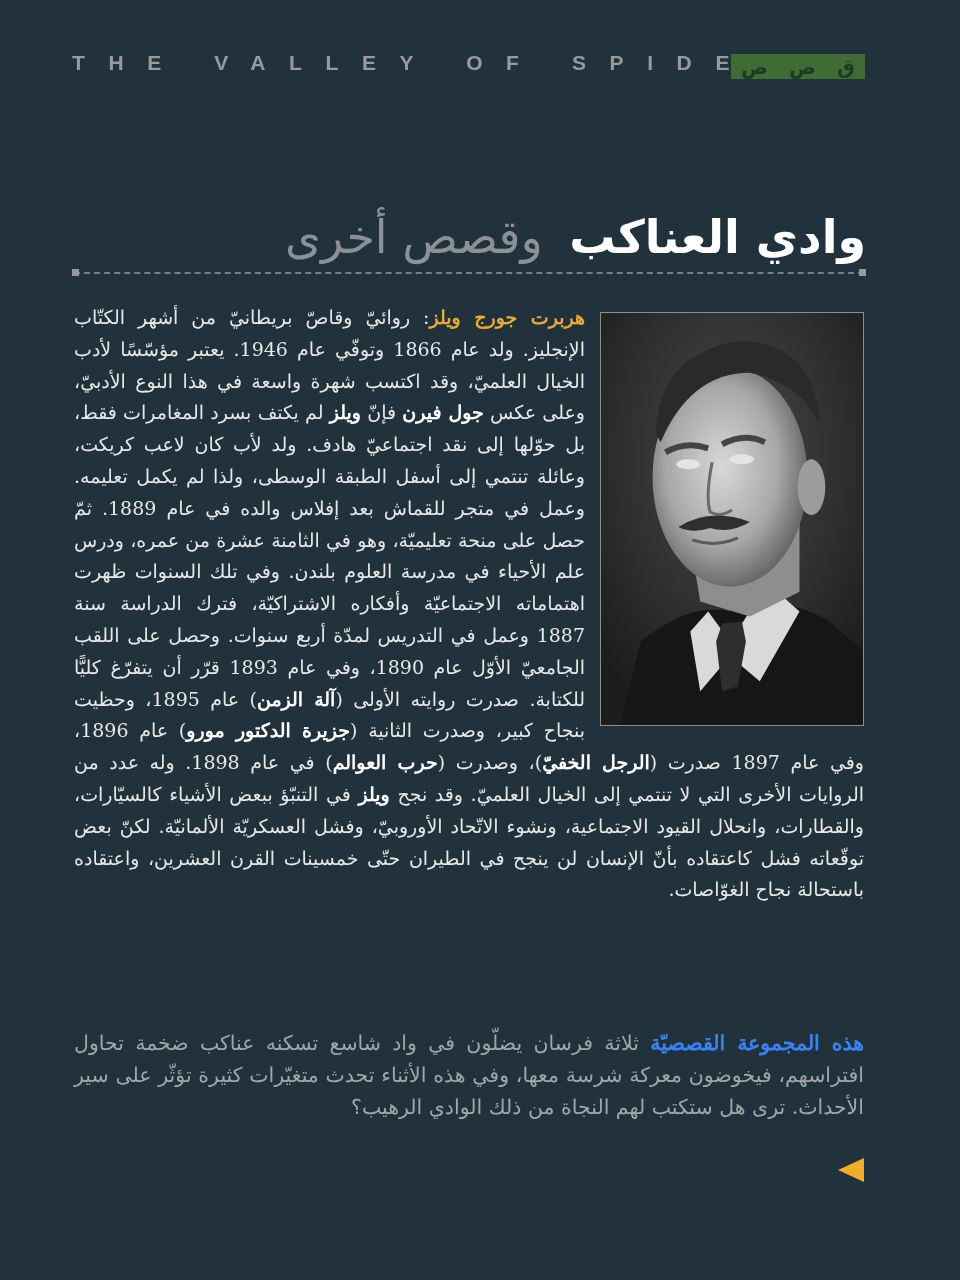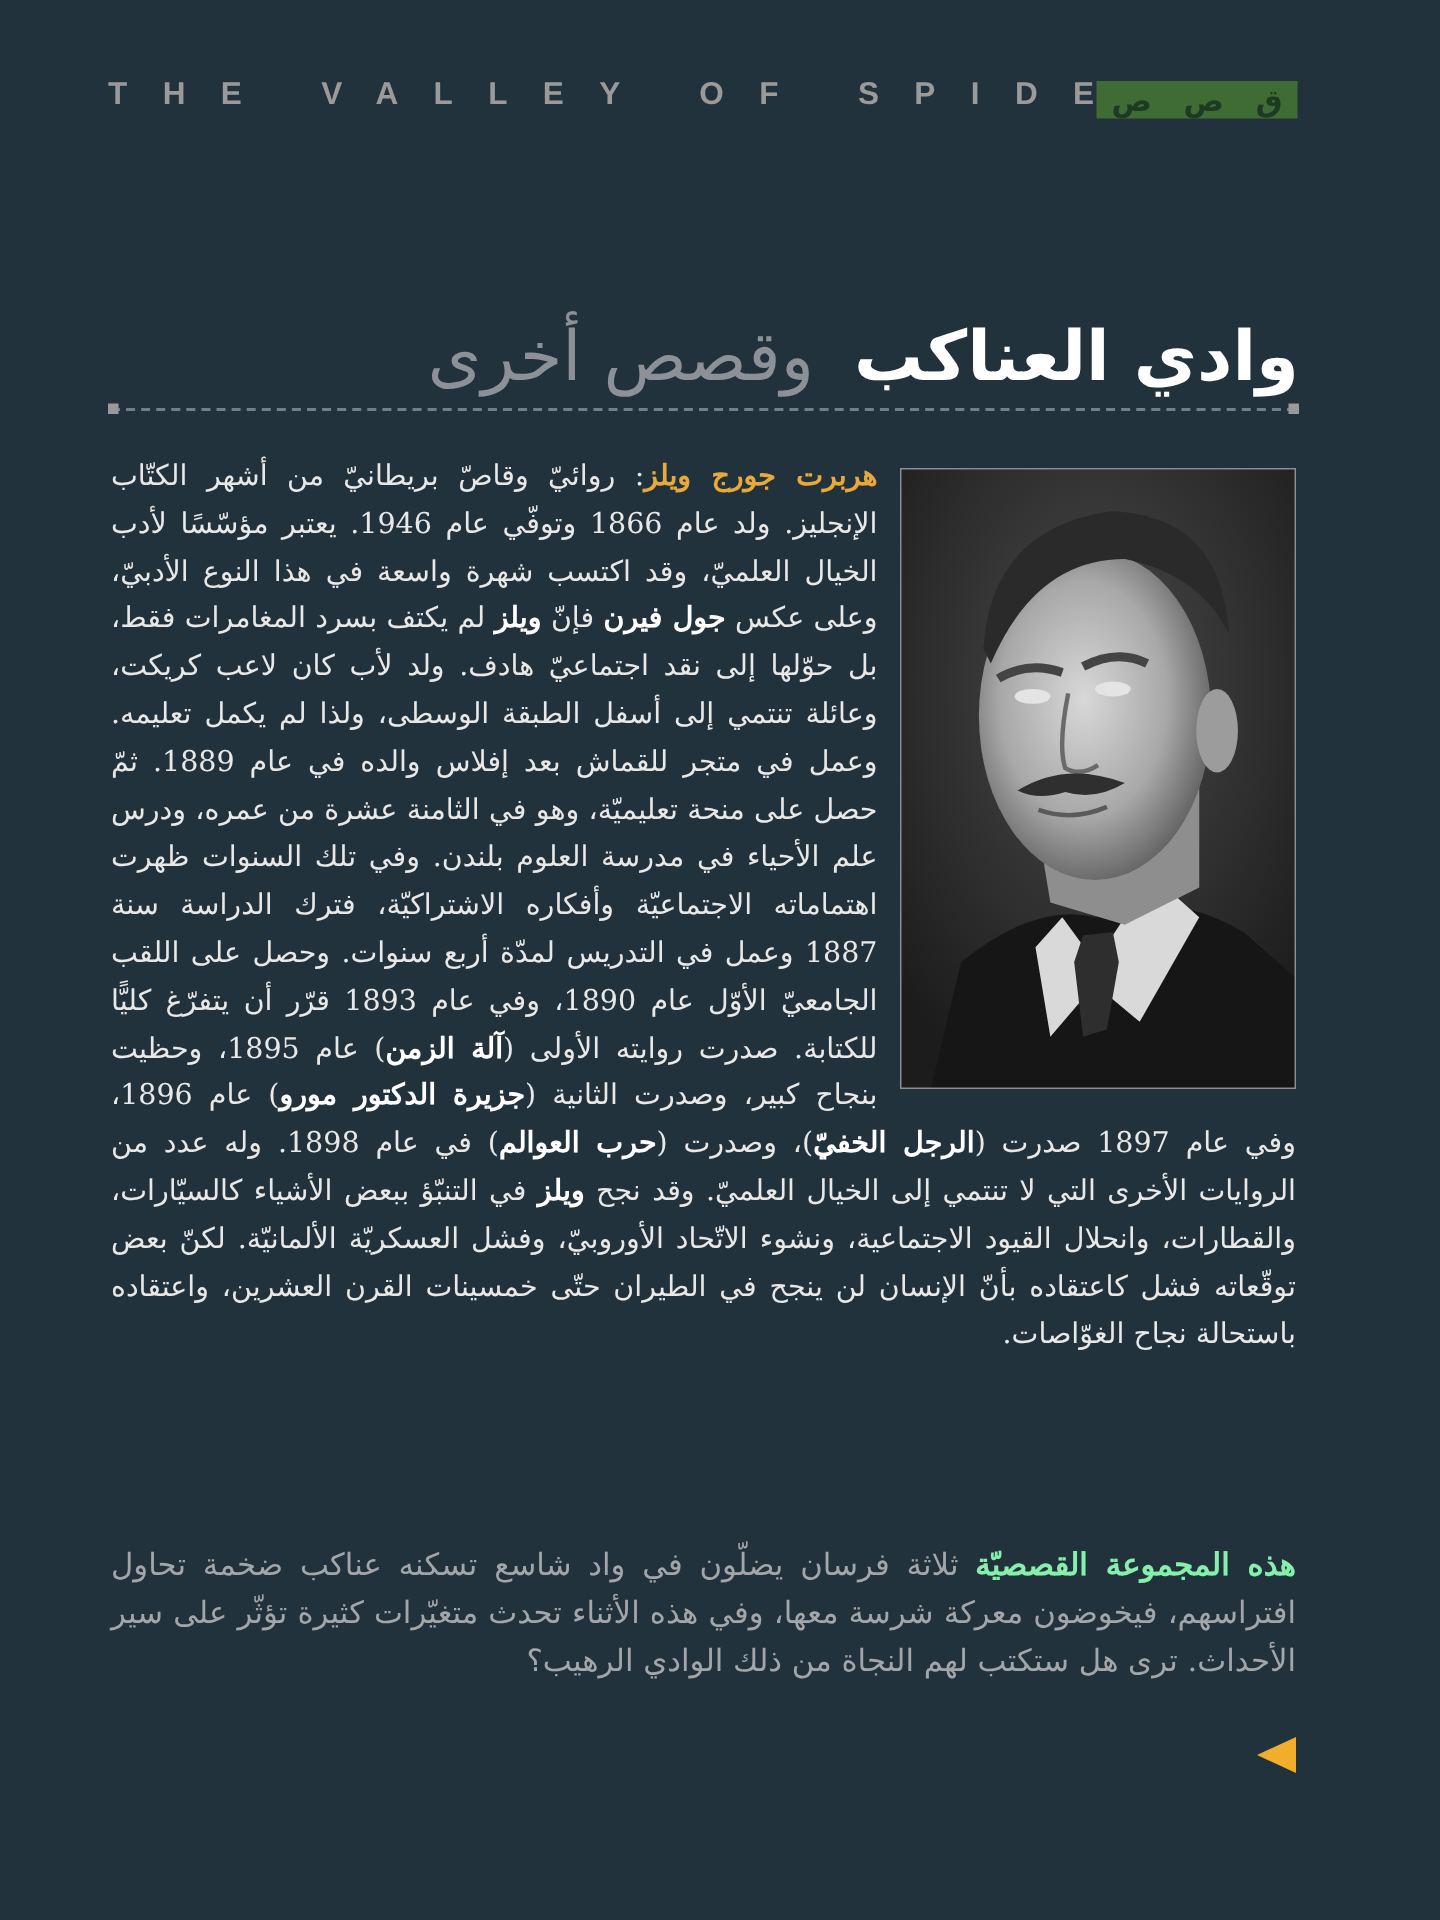--- a/index.html
+++ b/index.html
@@ -135,21 +135,21 @@
       top: 1028px;
       left: 74px;
       width: 790px;
       direction: rtl;
       text-align: justify;
       font-size: 20.5px;
       line-height: 31.8px;
       color: #a3a6a8;
     }
     .blurb .accent {
-      color: #86efac;
+      color: #3b82f6;
       font-weight: bold;
     }
 
     .back-arrow {
       position: absolute;
       top: 1158px;
       left: 838px;
       width: 0;
       height: 0;
       border-top: 12px solid transparent;

